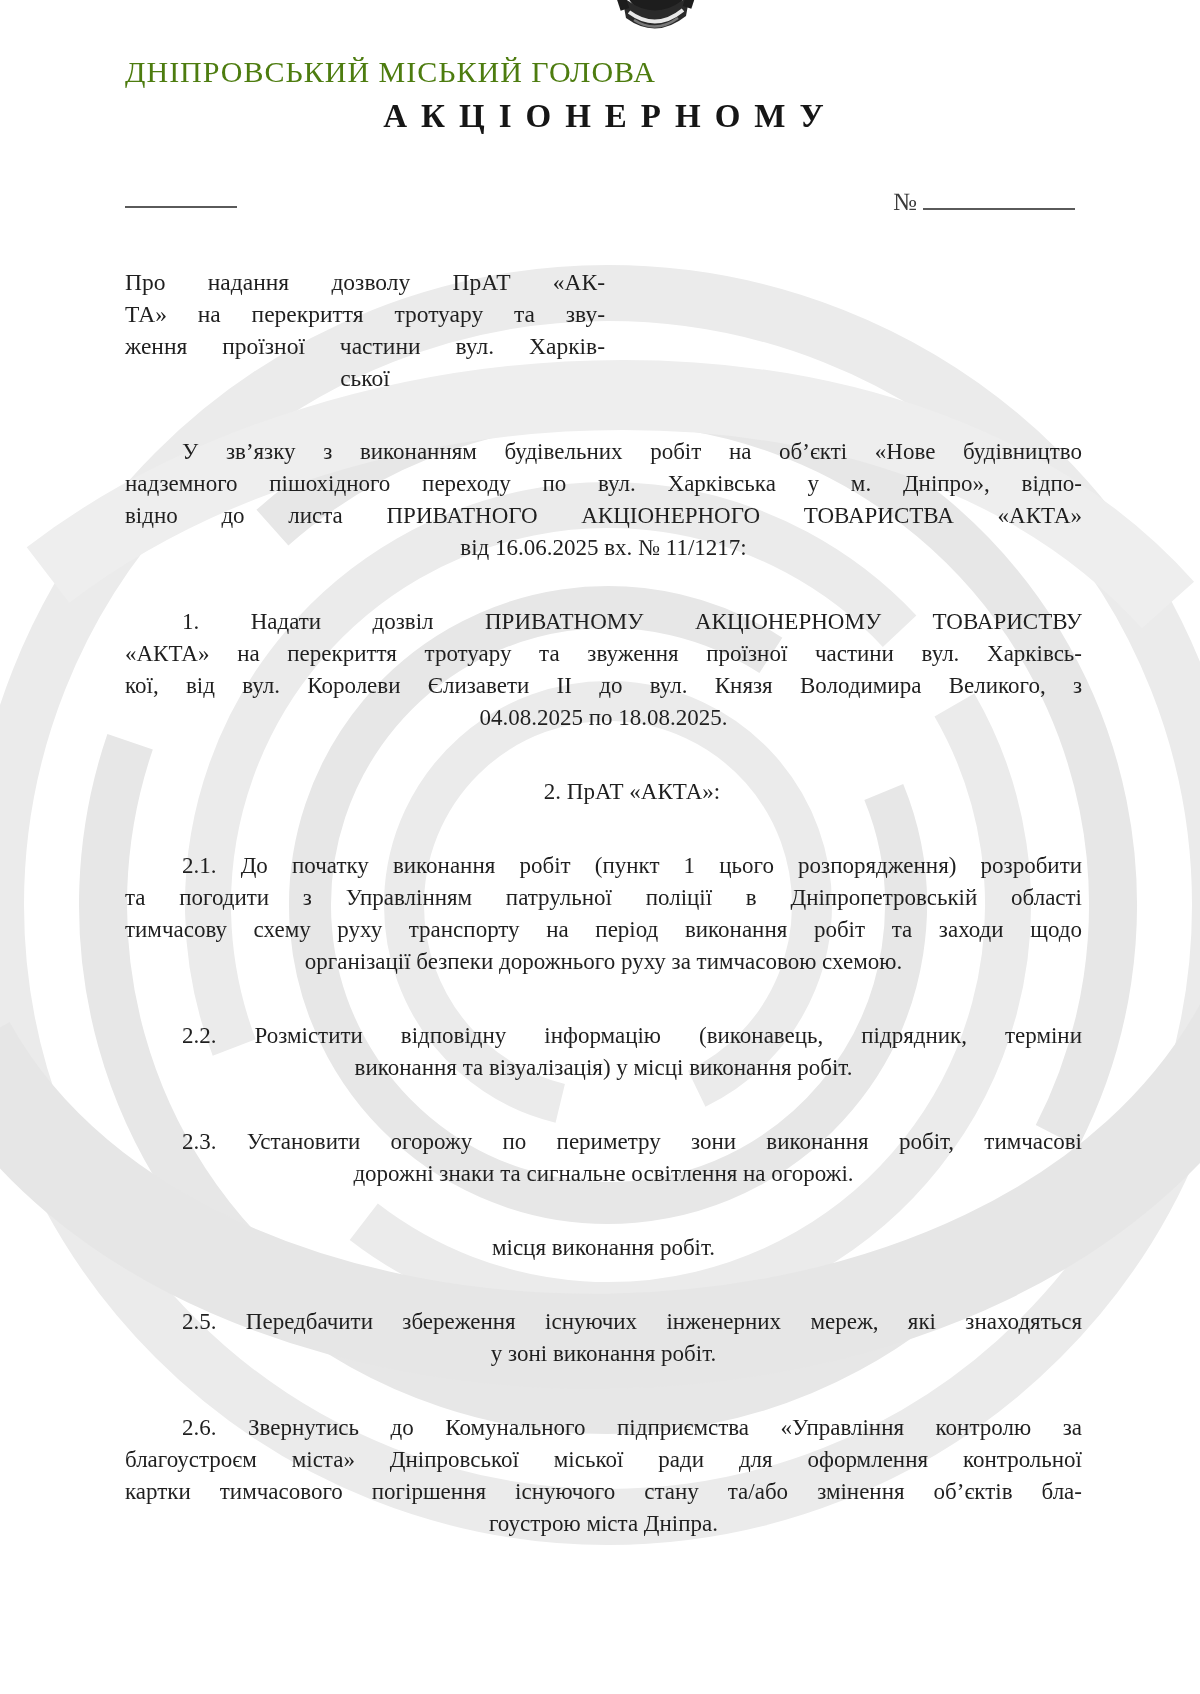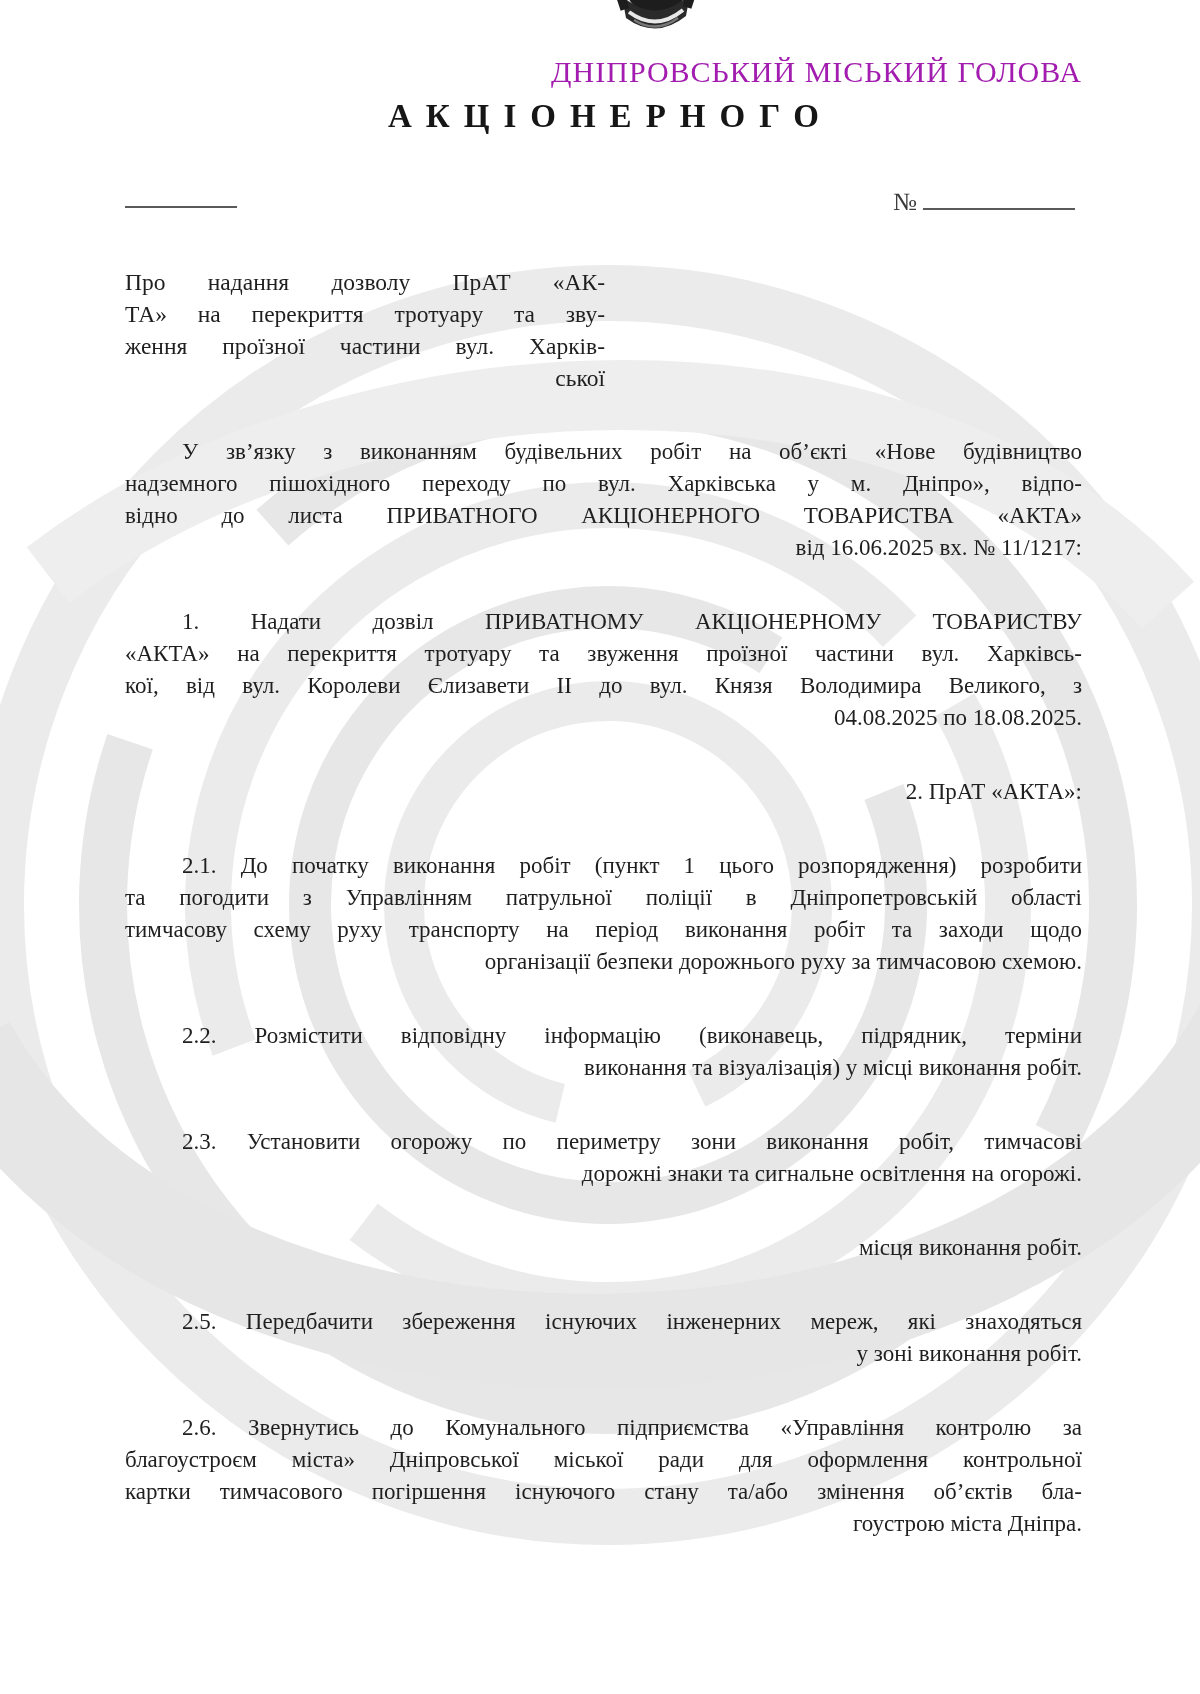--- a/index.html
+++ b/index.html
@@ -28,25 +28,25 @@
     position: absolute;
     left: 612px;
     top: -14px;
     width: 88px;
     height: 58px;
     z-index: 2;
   }
   .org-line {
     margin: 0 auto;
     padding-top: 56px;
-    text-align: right;
+    text-align: left;
     font-size: 30px;
     line-height: 32px;
     letter-spacing: 1px;
-    color: #a21caf;
+    color: #4d7c0f;
   }
   .doc-type {
     margin-top: 10px;
     text-align: center;
     font-size: 33px;
     line-height: 36px;
     font-weight: bold;
     letter-spacing: 14px;
     text-indent: 14px; 
     color: #161616;
@@ -79,21 +79,21 @@
     height: 22px;
   }
   .block { margin-bottom: 42px; }
   .subject-block {
     margin-top: 50px;
     width: 480px;
   }
   .line {
     font-size: 23px;
     line-height: 32px;
-    text-align: right;
+    text-align: center;
     white-space: normal;
   }
   .line.stretch {
     text-align: justify;
     text-align-last: justify;
   }
   .line.indent { text-indent: 57px; margin-top: 31px; }
   .subject-block .line { font-size: 23.5px; }
 </style>
 </head>
@@ -119,21 +119,21 @@
     <path d="M 17 26 Q 44 46 71 24" stroke="#e8e8e8" stroke-width="4" fill="none"></path>
     <path d="M 22 34 Q 44 48 66 32" stroke="#777777" stroke-width="2.5" fill="none"></path>
     <rect x="6" y="8" width="9" height="16" fill="#1d1d1d" transform="rotate(-18 10 16)"></rect>
     <rect x="73" y="6" width="9" height="16" fill="#1d1d1d" transform="rotate(18 78 14)"></rect>
   </svg>
 
   <div class="content">
 
     <div class="org-line">ДНІПРОВСЬКИЙ МІСЬКИЙ ГОЛОВА</div>
 
-    <div class="doc-type">АКЦІОНЕРНОГО</div>
+    <div class="doc-type">АКЦІОНЕРНОМУ</div>
 
     <div class="ref-row">
       <span class="date-blank"></span>
       <span class="num-wrap">
         <span>№</span><span class="num-blank"></span>
       </span>
     </div>
 
     <div class="block subject-block">
         <div class="line stretch">Про надання дозволу ПрАТ «АК-</div>

